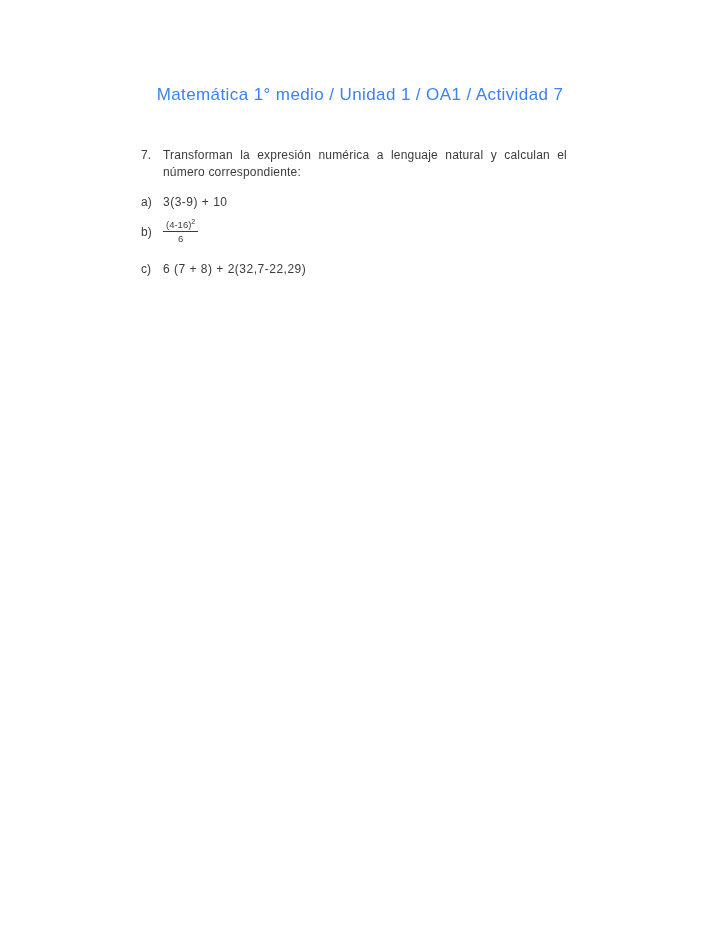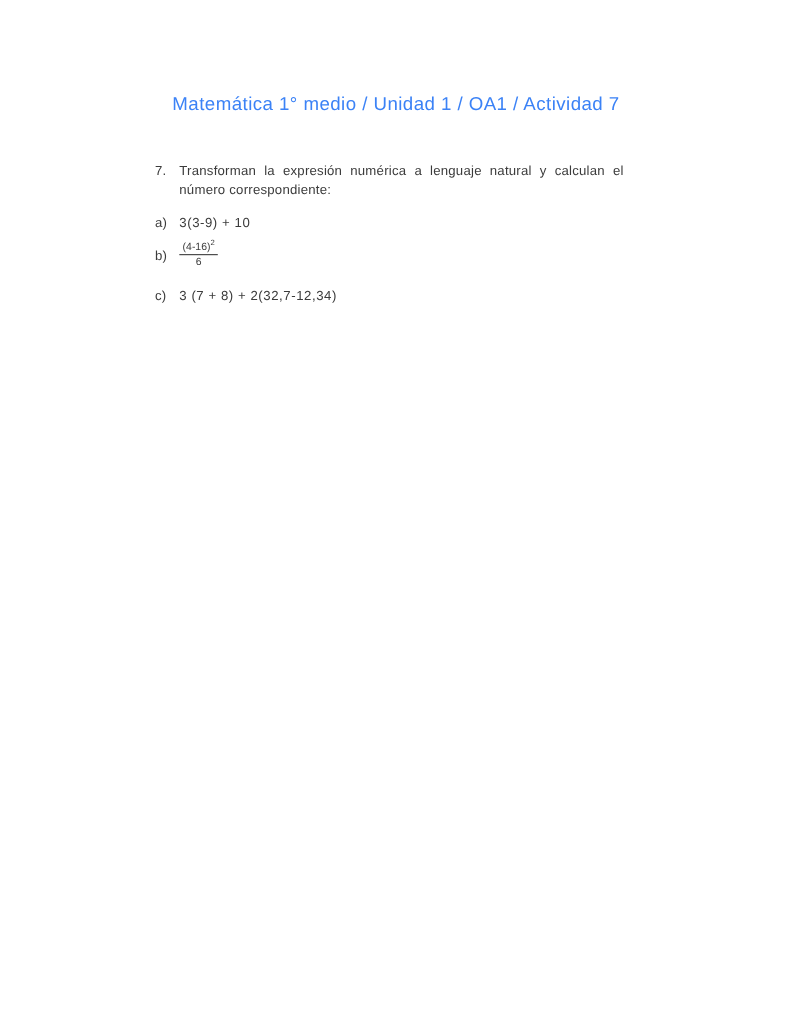--- a/index.html
+++ b/index.html
@@ -107,17 +107,17 @@
     <div class="sub-item row-b">
       <span class="item-label">b)</span>
       <span class="fraction">
         <span class="numerator"><span>(4-16)</span><sup>2</sup></span>
         <span class="denominator">6</span>
       </span>
     </div>
 
     <div class="sub-item row-c">
       <span class="item-label">c)</span>
-      <span class="expression">3 (7 + 8) + 2(32,7-12,34)</span>
+      <span class="expression">6 (7 + 8) + 2(32,7-22,29)</span>
     </div>
 
   </div>
 </div>
 
 </body></html>

